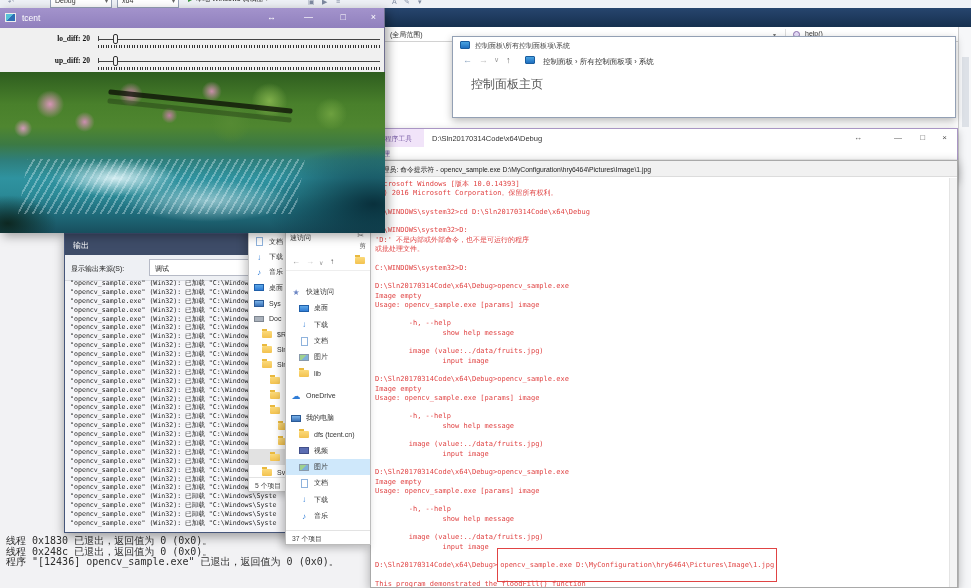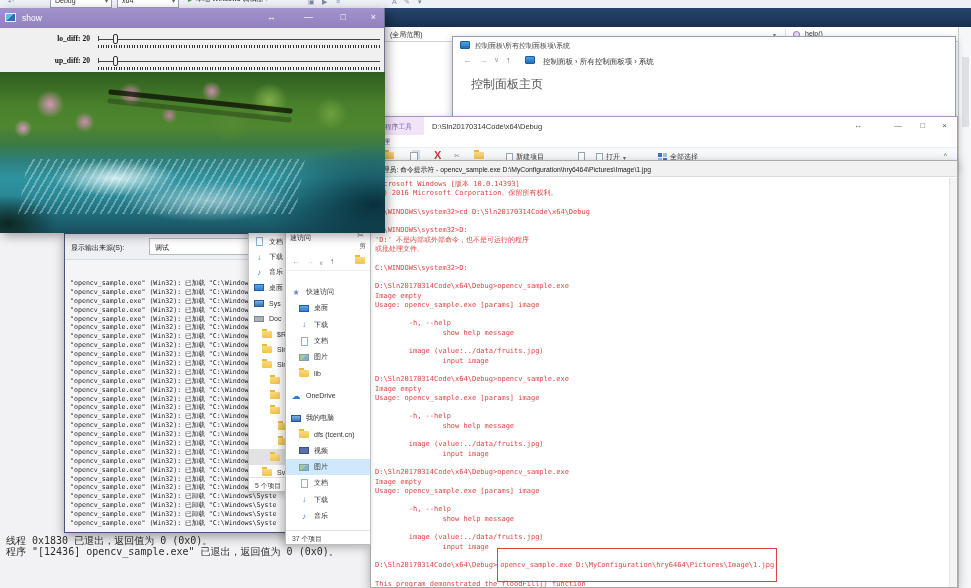--- a/index.html
+++ b/index.html
@@ -45,21 +45,21 @@
   .cp-nav .a3 { position:absolute; left:41px; top:4px; color:#9a9a9a; font-size:7px; }
   .cp-nav .a4 { position:absolute; left:53px; top:3px; color:#6a6a6a; font-size:9px; }
   .cp-nav .bicon { position:absolute; left:72px; top:4px; }
   .cp-nav .crumb { position:absolute; left:90px; top:5px; font-size:7.5px; color:#333; white-space:nowrap; }
   .cp-menu { position:relative; height:16px; }
   .cp-menu span { display:inline-block; margin-left:10px; margin-top:3px; font-size:7.5px; color:#333; }
   .cp-body { position:relative; height:29px; }
   .cp-body .home { position:absolute; left:18px; top:4px; font-size:12px; color:#555; }
 
   
-  .de-window { left:365px; top:116px; width:593px; height:52px; background:#fff; border:1px solid #a995c4; box-shadow:0 3px 8px rgba(0,0,0,.25); }
+  .de-window { left:365px; top:128px; width:593px; height:52px; background:#fff; border:1px solid #a995c4; box-shadow:0 3px 8px rgba(0,0,0,.25); }
   .de-title { position:relative; height:18px; }
   .de-chip { position:absolute; left:0; top:0; width:58px; height:18px; background:#f1e4f9; color:#7b5ea7; font-size:6.8px; text-align:center; padding-top:5px; overflow:hidden; white-space:nowrap; }
   .de-path { position:absolute; left:66px; top:5px; font-size:7.5px; color:#333; white-space:nowrap; }
   .de-ctl { position:absolute; top:4px; color:#555; font-size:8px; }
   .de-tabs { position:relative; height:13px; border-bottom:1px solid #eee; }
   .de-tab { position:absolute; left:10px; top:2px; font-size:7px; color:#6a4fa0; }
   .de-ribbon { position:relative; height:19px; background:#f8f9fb; border-bottom:1px solid #d9d9de; font-size:7px; color:#333; }
   .rb { position:absolute; top:4px; display:flex; align-items:center; gap:3px; white-space:nowrap; }
   .rb-x { color:#cf3a3a; font-weight:bold; font-size:11px; top:1px; }
   .rb-copy { width:8px; height:9px; background:#fff; border:1px solid #9aa6b6; box-shadow:2px -2px 0 #d7dee8; }
@@ -196,20 +196,21 @@
     <span class="member-icon"></span>
     <span class="member">help()</span>
   </div>
   <div class="abs vs-editor"></div>
   <div class="abs vs-right-strip">
     <div class="thumb"></div>
   </div>
 
   <div class="abs dock-lines" id="dock-lines">
       <div class="dock-line">线程 0x1830 已退出，返回值为 0 (0x0)。</div>
+      <div class="dock-line">线程 0x248c 已退出，返回值为 0 (0x0)。</div>
       <div class="dock-line">程序 "[12436] opencv_sample.exe" 已退出，返回值为 0 (0x0)。</div>
     </div>
 
   <div class="abs cp-window">
     <div class="cp-title">
       <span class="mini-screen" style="position:absolute;left:7px;top:4px"></span>
       <span class="t">控制面板\所有控制面板项\系统</span>
     </div>
     <div class="cp-nav">
       <span class="a1">←</span>
@@ -270,20 +271,23 @@
 
   <div class="abs cmd-window">
     <div class="cmd-title">
       <span class="t">管理员: 命令提示符 - opencv_sample.exe  D:\MyConfiguration\hry6464\Pictures\Image\1.jpg</span>
     </div>
     <div class="cmd-body" id="cmd-lines"><div class="cmd-line">Microsoft Windows [版本 10.0.14393]</div><div class="cmd-line">(c) 2016 Microsoft Corporation。保留所有权利。</div><div class="cmd-line">&nbsp;</div><div class="cmd-line">C:\WINDOWS\system32&gt;cd D:\Sln20170314Code\x64\Debug</div><div class="cmd-line">&nbsp;</div><div class="cmd-line">C:\WINDOWS\system32&gt;D:</div><div class="cmd-line">'D:' 不是内部或外部命令，也不是可运行的程序</div><div class="cmd-line">或批处理文件。</div><div class="cmd-line">&nbsp;</div><div class="cmd-line">C:\WINDOWS\system32&gt;D:</div><div class="cmd-line">&nbsp;</div><div class="cmd-line">D:\Sln20170314Code\x64\Debug&gt;opencv_sample.exe</div><div class="cmd-line">Image empty</div><div class="cmd-line">Usage: opencv_sample.exe [params] image</div><div class="cmd-line">&nbsp;</div><div class="cmd-line">        -h, --help</div><div class="cmd-line">                show help message</div><div class="cmd-line">&nbsp;</div><div class="cmd-line">        image (value:../data/fruits.jpg)</div><div class="cmd-line">                input image</div><div class="cmd-line">&nbsp;</div><div class="cmd-line">D:\Sln20170314Code\x64\Debug&gt;opencv_sample.exe</div><div class="cmd-line">Image empty</div><div class="cmd-line">Usage: opencv_sample.exe [params] image</div><div class="cmd-line">&nbsp;</div><div class="cmd-line">        -h, --help</div><div class="cmd-line">                show help message</div><div class="cmd-line">&nbsp;</div><div class="cmd-line">        image (value:../data/fruits.jpg)</div><div class="cmd-line">                input image</div><div class="cmd-line">&nbsp;</div><div class="cmd-line">D:\Sln20170314Code\x64\Debug&gt;opencv_sample.exe</div><div class="cmd-line">Image empty</div><div class="cmd-line">Usage: opencv_sample.exe [params] image</div><div class="cmd-line">&nbsp;</div><div class="cmd-line">        -h, --help</div><div class="cmd-line">                show help message</div><div class="cmd-line">&nbsp;</div><div class="cmd-line">        image (value:../data/fruits.jpg)</div><div class="cmd-line">                input image</div><div class="cmd-line">&nbsp;</div><div class="cmd-line"><span>D:\Sln20170314Code\x64\Debug&gt;</span><span class="cmd-boxed">opencv_sample.exe D:\MyConfiguration\hry6464\Pictures\Image\1.jpg</span></div><div class="cmd-line">&nbsp;</div><div class="cmd-line">This program demonstrated the floodFill() function</div></div>
     <div class="cmd-scroll"></div>
   </div>
 
   <div class="abs op-panel">
+    <div class="op-header">
+      <span class="t">输出</span>
+    </div>
     <div class="op-toolbar">
       <span class="lbl">显示输出来源(S):</span>
       <div class="op-combo">
         <span>调试</span>
         <span class="dd">▾</span>
       </div>
     </div>
     <div class="op-list" id="op-rows">
         <div class="op-row">"opencv_sample.exe" (Win32): 已加载 "C:\Windows\Syste</div>
         <div class="op-row">"opencv_sample.exe" (Win32): 已加载 "C:\Windows\Syste</div>
@@ -514,21 +518,21 @@
           </span>
           <span class="ex-label">音乐</span>
         </div>
       </div>
     <div class="ex-status">37 个项目</div>
   </div>
 
   <div class="abs cv-window">
     <div class="cv-title">
       <span class="icon"></span>
-      <span class="t">show</span>
+      <span class="t">tcent</span>
       <span class="winbtn" style="right:108px">↔</span>
       <span class="winbtn" style="right:71px">—</span>
       <span class="winbtn" style="right:38px">□</span>
       <span class="winbtn" style="right:8px">×</span>
     </div>
     <div class="cv-controls">
       <span class="tb-label" style="top:6px">lo_diff: 20</span>
       <span class="tb-notch" style="top:8px"></span>
       <span class="tb-line" style="top:11px"></span>
       <span class="tb-handle" style="top:6px"></span>

